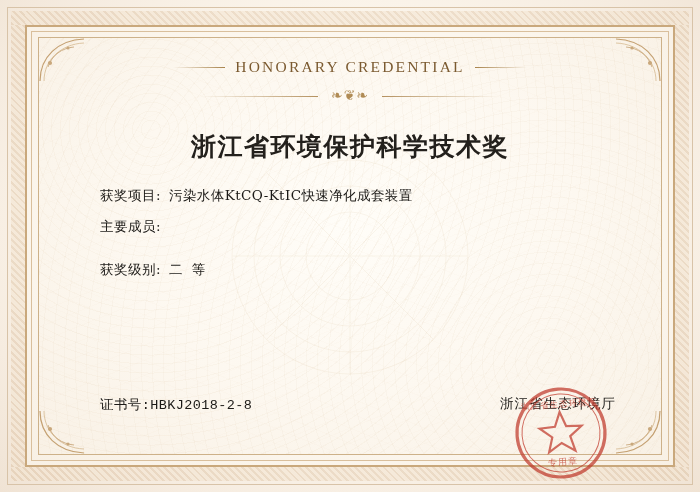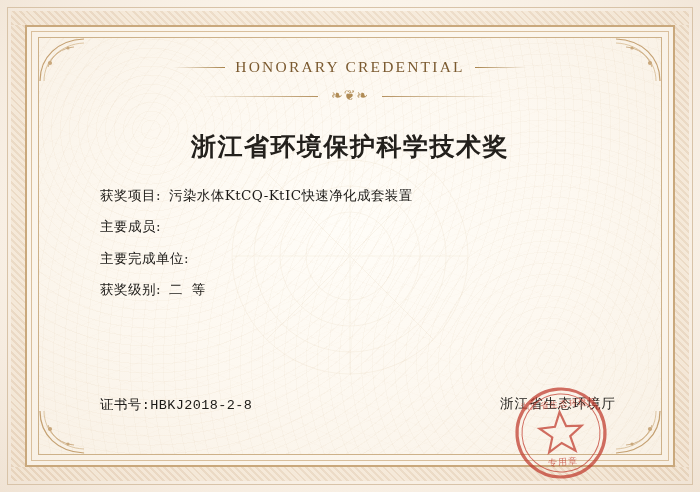--- a/index.html
+++ b/index.html
@@ -346,21 +346,20 @@
       <div class="field-row">
         <span class="field-label">获奖项目:</span>
         <span class="field-value">污染水体KtCQ-KtIC快速净化成套装置</span>
       </div>
 
       <div class="field-row">
         <span class="field-label">主要成员:</span>
       </div>
 
       <div class="field-row">
-        <span class="field-label">主要完成单位:</span>
       </div>
 
 
       <div class="field-row">
         <span class="field-label">获奖级别:</span>
         <span class="field-value spaced">二    等</span>
       </div>
 
     </div>
 

